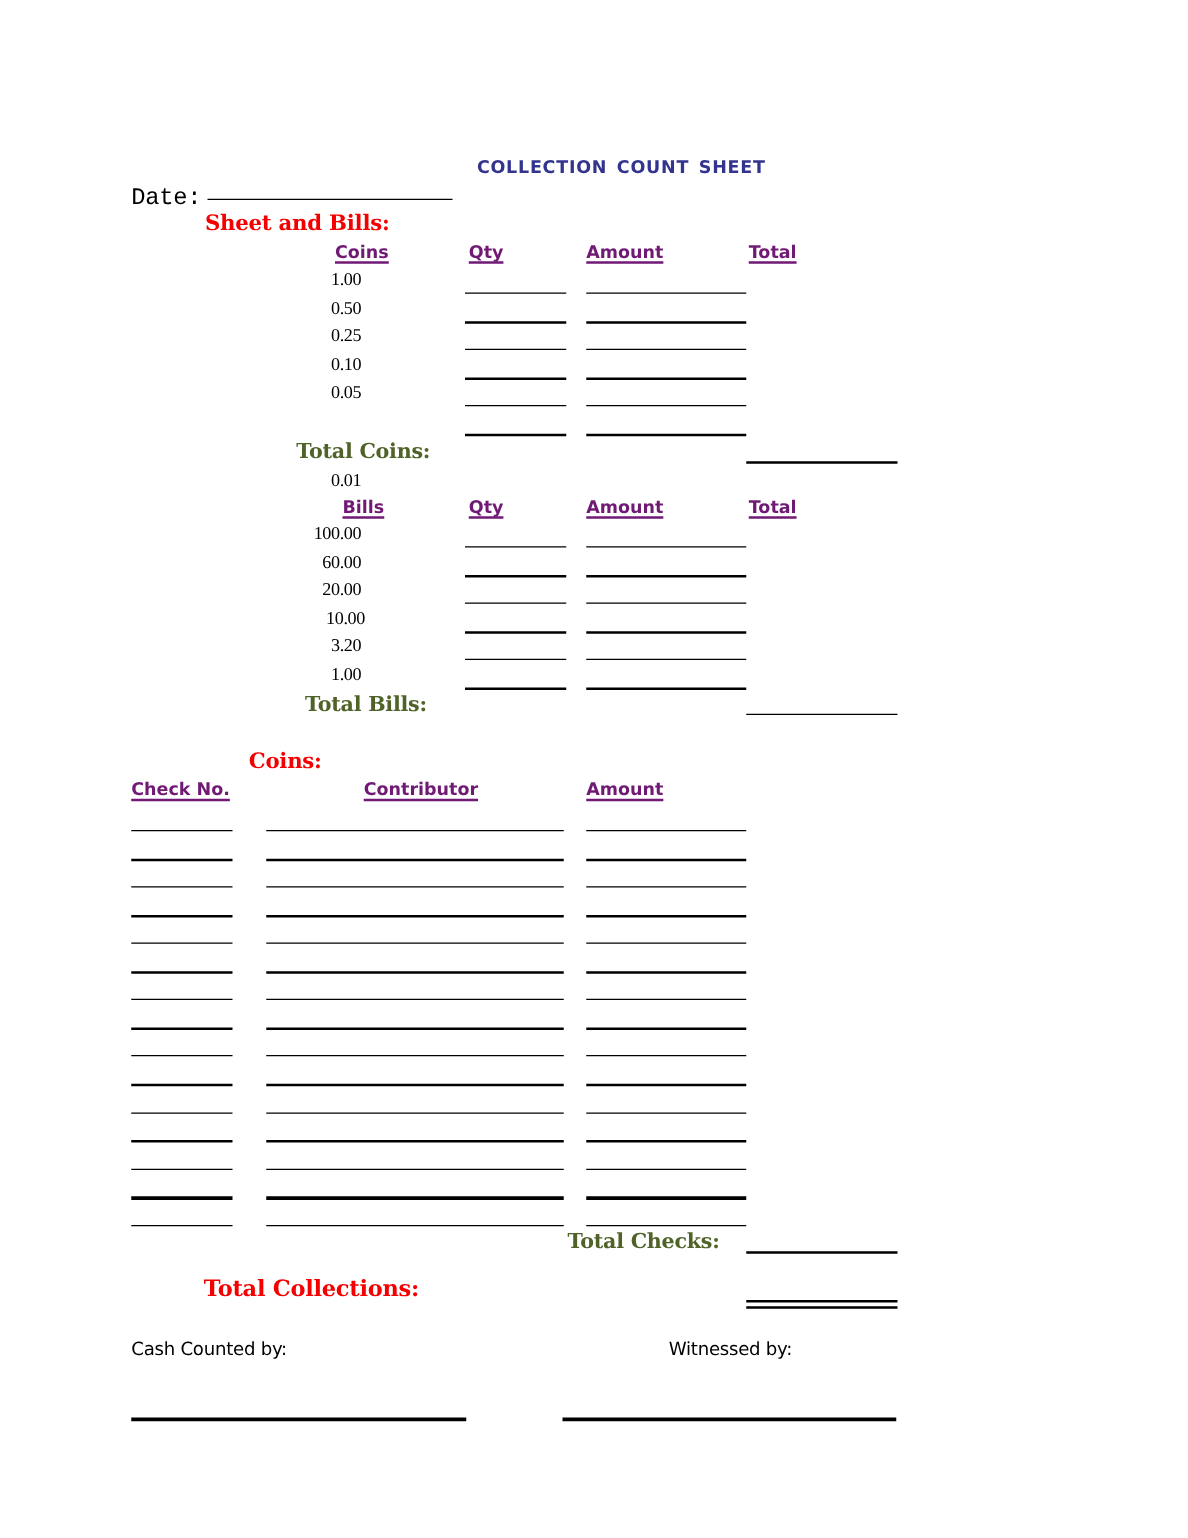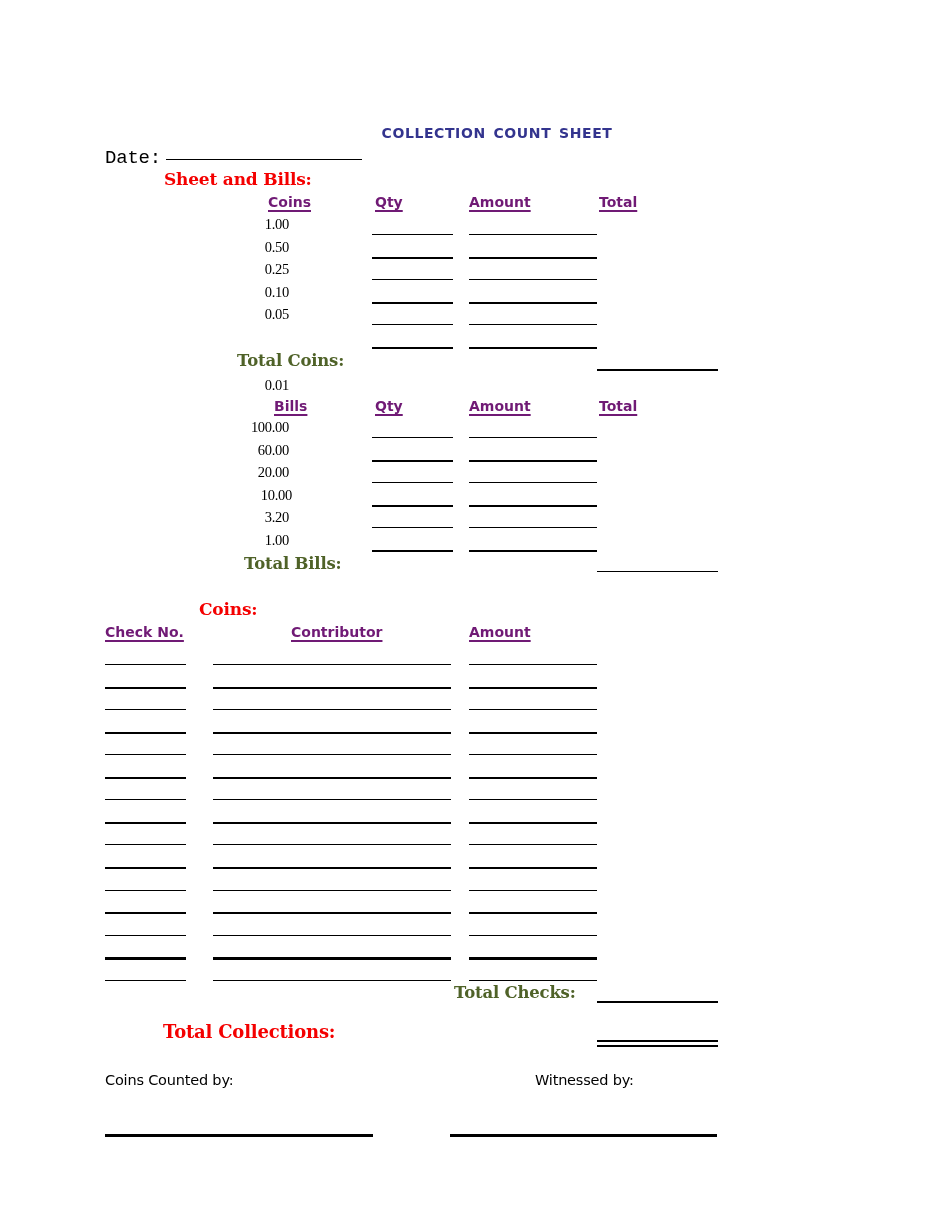--- a/index.html
+++ b/index.html
@@ -263,18 +263,18 @@
       <div class="rule" style="top: 979.7px; left: 213px; width: 238px;"></div>
       <div class="rule" style="top: 979.7px; left: 469px; width: 128px;"></div>
     </div>
 
   <div class="sec-olive" style="left:454px; top:983px;">Total Checks:</div>
   <div class="rule thick" style="left:597px; top:1001px; width:121px;"></div>
 
   <div class="sec-red" style="left:153px; top:1021px; font-size:18px;margin-left:10px;">Total Collections:</div>
   <div class="rule-double" style="left:597px; top:1040px; width:121px;"></div>
 
-  <div class="foot-label" style="left:105px; top:1072px;">Coins Counted by:</div>
+  <div class="foot-label" style="left:105px; top:1072px;">Cash Counted by:</div>
   <div class="foot-label" style="left:535px; top:1072px;">Witnessed by:</div>
   <div class="sig-rule" style="left:105px; top:1134px; width:268px;"></div>
   <div class="sig-rule" style="left:450px; top:1134px; width:267px;"></div>
 
 </div>
 
 </body></html>

